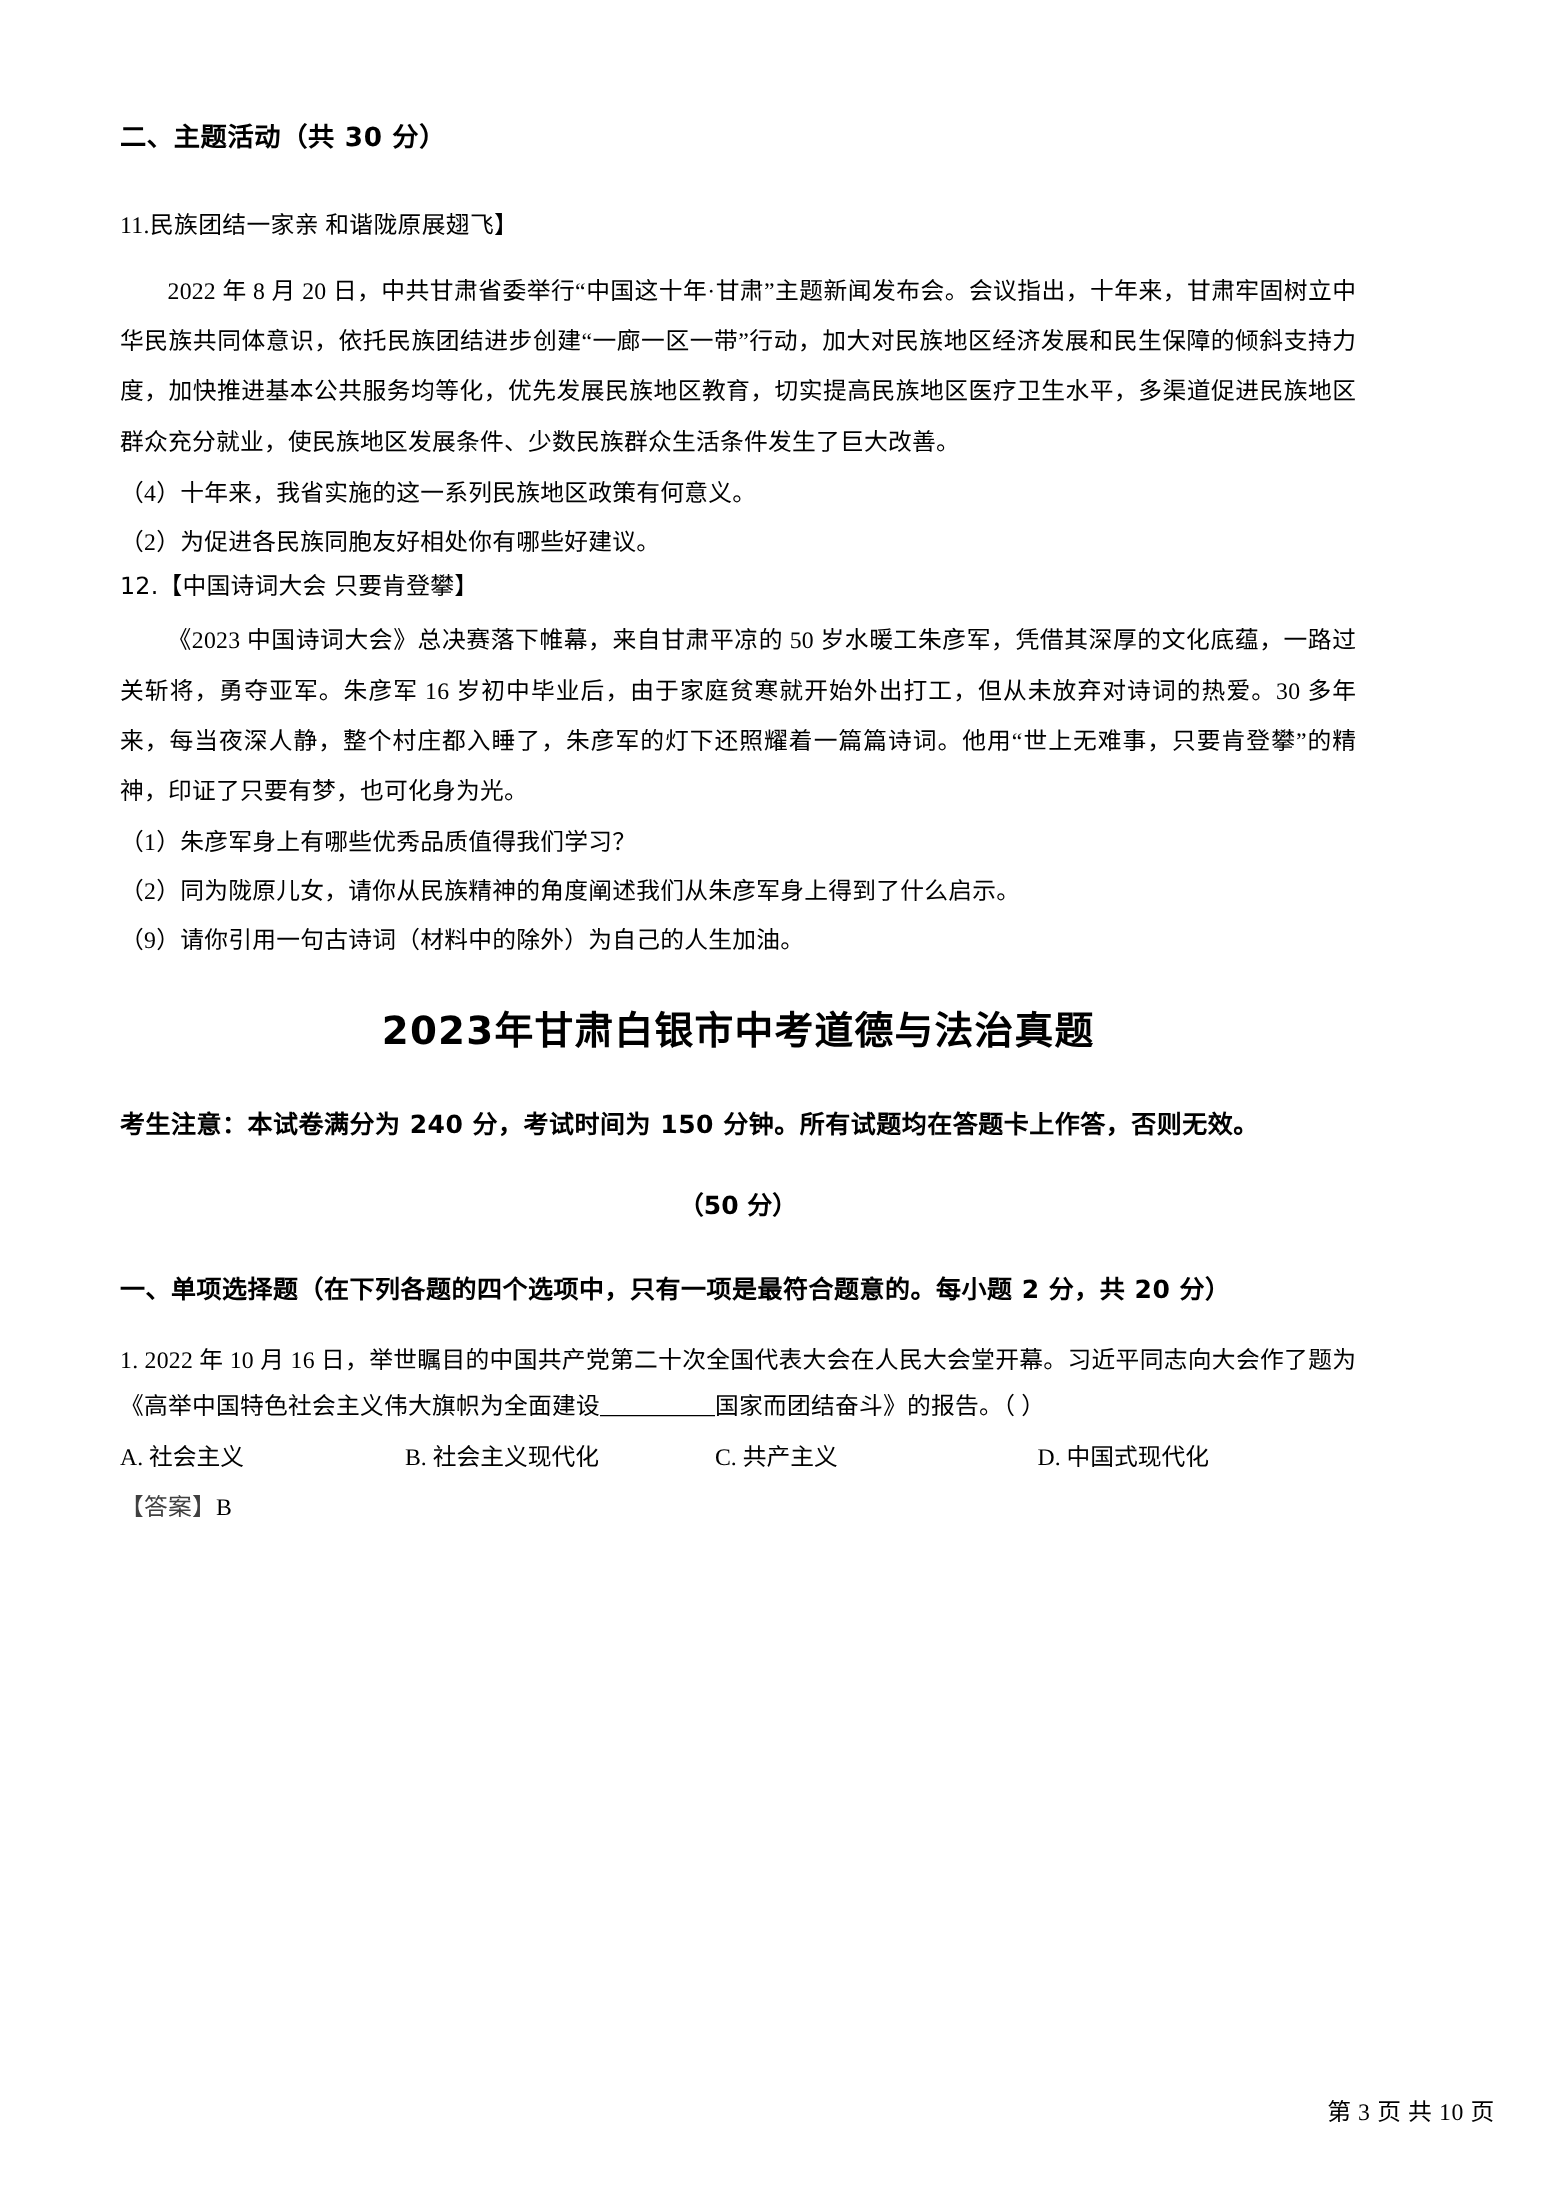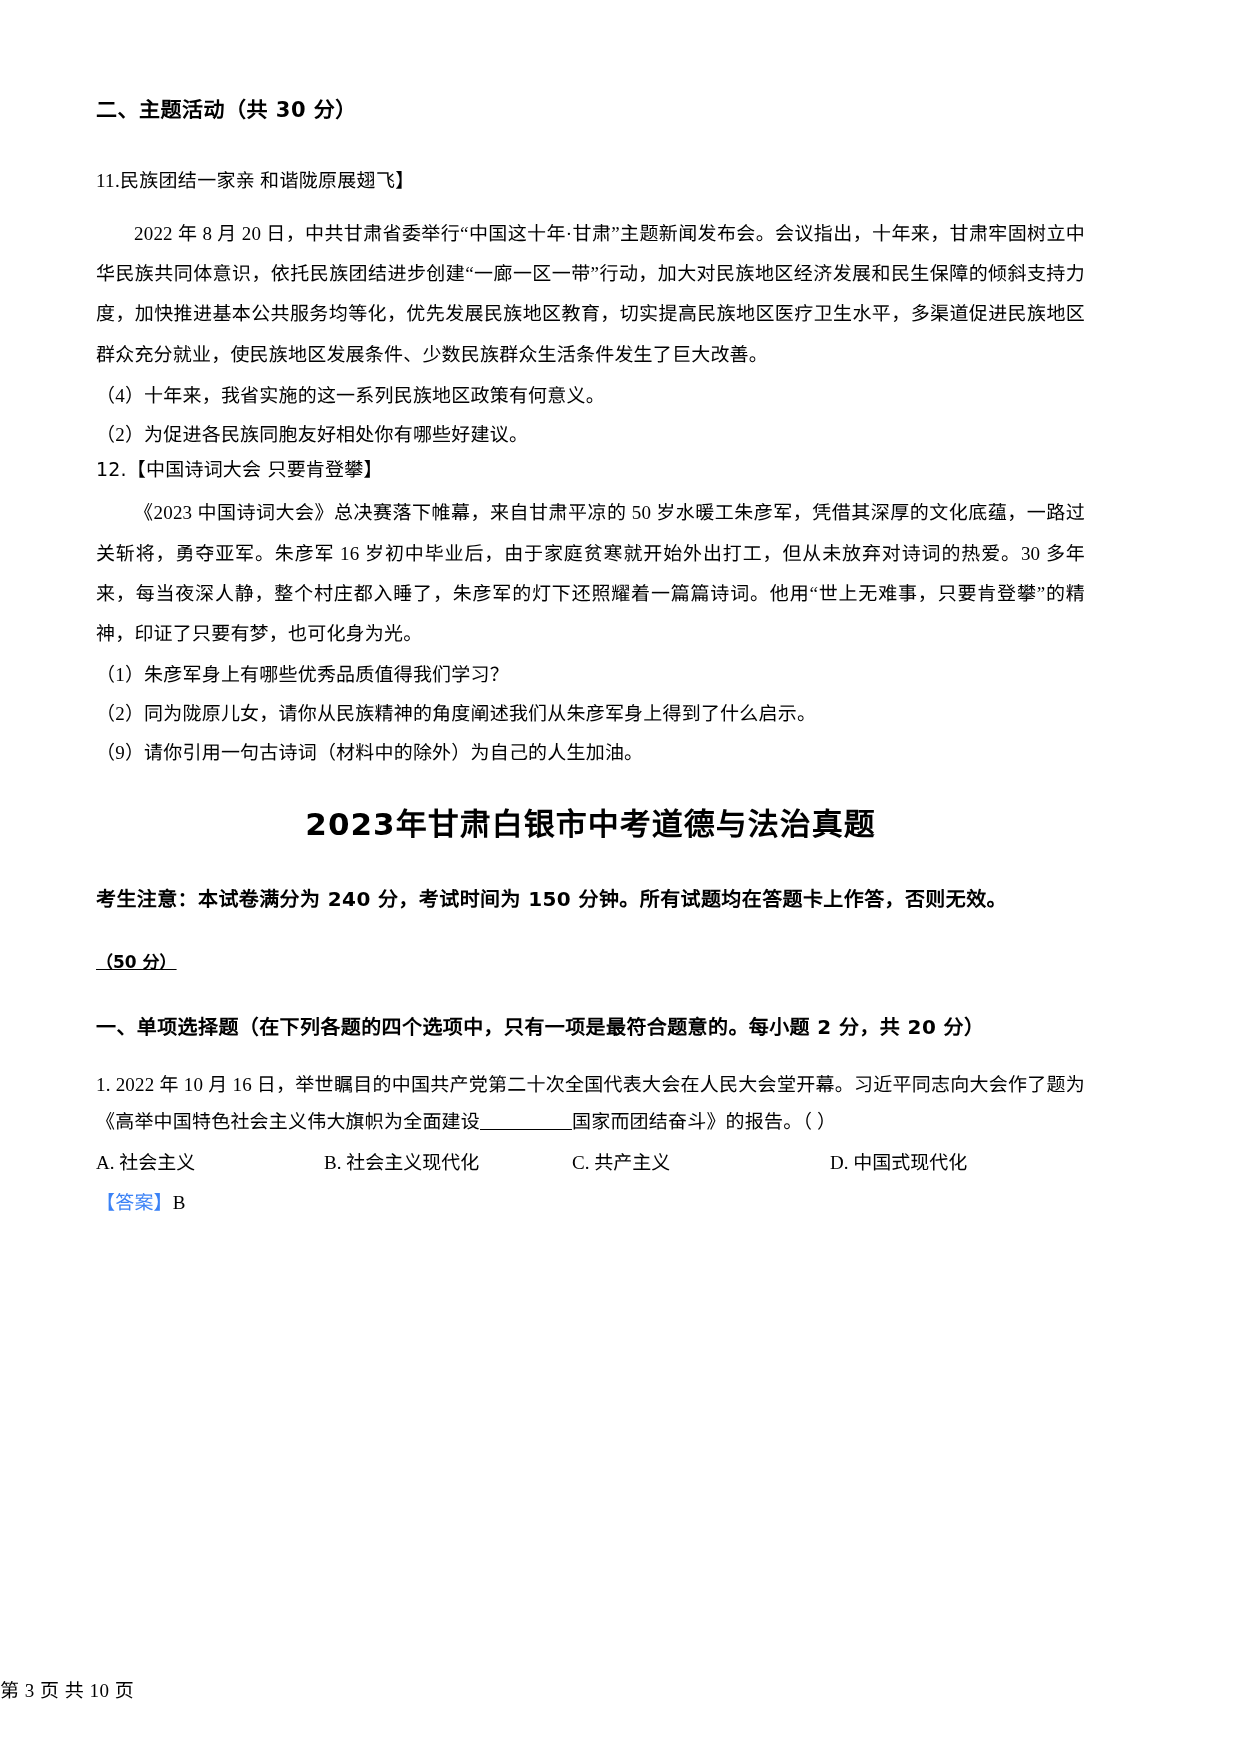--- a/index.html
+++ b/index.html
@@ -80,23 +80,23 @@
     font-size: 20px;
     line-height: 2.5;
     margin: 0 0 18px 0;
     text-align: justify;
     text-justify: inter-ideograph;
     letter-spacing: 0.4px;
   }
   .score-line {
     font-family: "DejaVu Sans", "Liberation Sans", sans-serif;
     font-weight: bold;
-    font-size: 17px;
+    font-size: 20px;
+    text-align: center;
     margin: 24px 0 30px 0;
-    text-decoration: underline;
   }
   .part-head {
     font-family: "DejaVu Sans", "Liberation Sans", sans-serif;
     font-weight: bold;
     font-size: 20px;
     line-height: 2.45;
     margin: 0 0 14px 0;
     text-align: justify;
     text-justify: inter-ideograph;
     letter-spacing: 0.4px;
@@ -131,34 +131,34 @@
   .opt-c { width: 258px; }
   .opt-d { width: auto; }
 
   .answer-row {
     font-size: 19px;
     line-height: 2;
     margin: 0;
     letter-spacing: 0.2px;
   }
   .answer-tag {
-    color: #3b82f6;
+    color: #404040;
   }
   .answer-val {
     color: #000000;
     font-family: "Liberation Serif", serif;
   }
 
   
   .footer {
     position: absolute;
     left: 0;
-    right: 16px;
+    right: 1px;
     bottom: 52px;
-    text-align: left;
+    text-align: right;
     font-size: 19px;
     letter-spacing: 0.5px;
   }
 </style>
 </head>
 <body>
 
 <div class="page">
 
   <h2 class="sec-head">二、主题活动（共 30 分）</h2>

